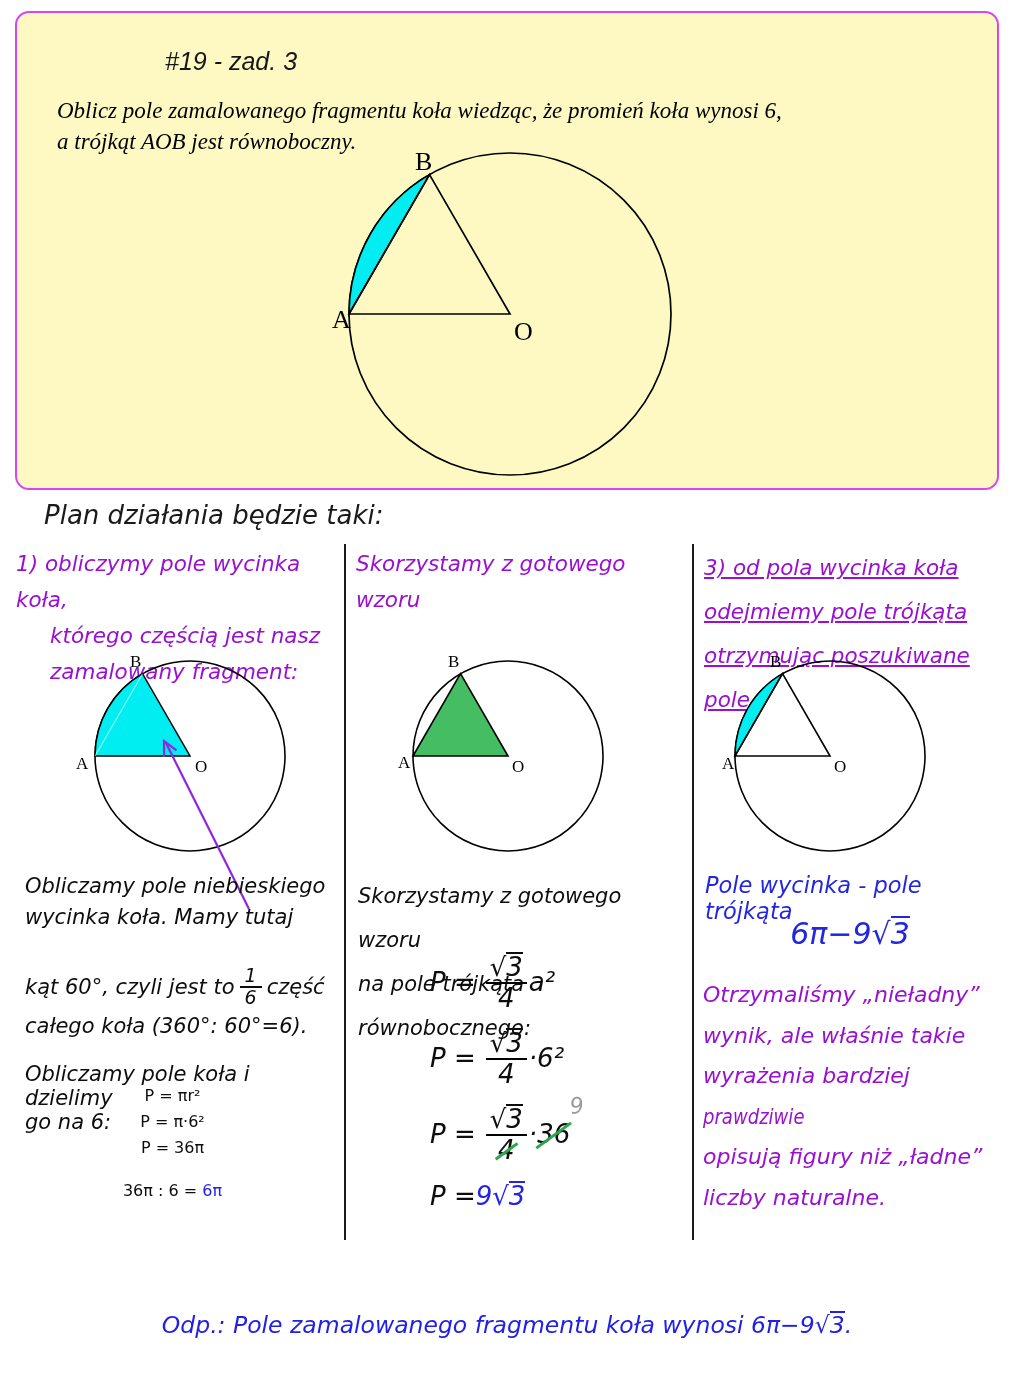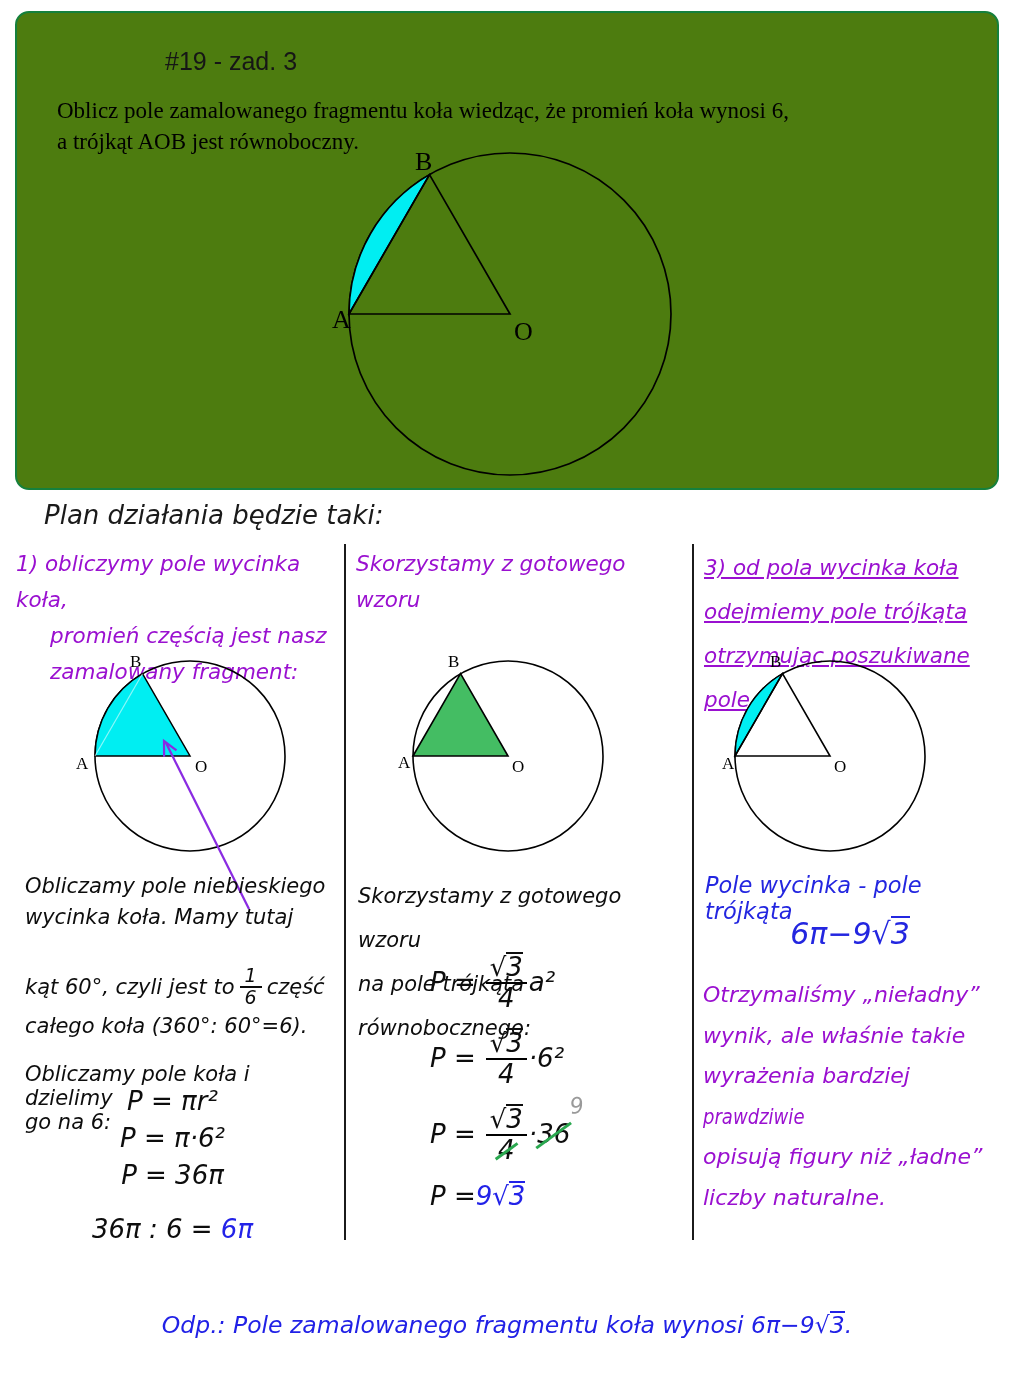--- a/index.html
+++ b/index.html
@@ -1,21 +1,21 @@
 <!DOCTYPE html>
 <html><head>
 <meta charset="utf-8">
 <style>
   html,body{margin:0;padding:0;background:#fff;}
   .page{position:relative;width:1014px;height:1376px;background:#ffffff;overflow:hidden;
         font-family:"DejaVu Sans",sans-serif;color:#111;}
 
   
   .problem-box{position:absolute;left:15px;top:11px;width:980px;height:475px;
-               border:2px solid #15803d;border-radius:14px;background:#4d7c0f;}
+               border:2px solid #d946ef;border-radius:14px;background:#fef9c3;font-style:italic;}
   .problem-title{position:absolute;left:148px;top:34px;font-family:"Liberation Sans",sans-serif;
                  font-size:25px;color:#161616;}
   .problem-statement{position:absolute;left:40px;top:82px;font-family:"Liberation Serif",serif;
                      font-size:23px;line-height:31px;color:#000;}
 
   svg text{font-family:"Liberation Serif",serif;fill:#000;}
   .main-svg{position:absolute;left:329px;top:142px;}
   .main-svg text{font-size:26px;}
   .mini-svg text{font-size:17px;}
 
@@ -46,21 +46,21 @@
   .col1-body .ln4{height:42px;padding-top:4px;}
   .col1-body .ln5{height:42px;padding-top:6px;}
   .col1-body .ln6{height:36px;padding-top:6px;}
 
   .ifrac{display:inline-flex;flex-direction:column;align-items:center;margin:0 5px;
          font-size:19px;line-height:1.05;}
   .ifrac .n{padding:0 4px;}
   .ifrac .d{border-top:2px solid currentColor;padding:0 5px;}
 
   .col1-eqs{position:absolute;left:30px;top:1086px;width:285px;text-align:center;
-            font-style:italic;font-size:26px;color:#0d0d0d;}
+            font-size:16px;color:#0d0d0d;}
   .col1-eqs .eq{margin-bottom:7px;}
   .col1-eqs .eq4{margin-top:24px;}
 
   .col2-body{position:absolute;left:358px;top:874px;width:330px;font-style:italic;
              font-size:21px;line-height:44px;color:#0d0d0d;}
 
   .col2-eqs{position:absolute;left:430px;top:952px;font-style:italic;font-size:26px;color:#0d0d0d;}
   .eqrow{display:flex;align-items:center;margin-bottom:16px;}
   .eqrow .lhs{margin-right:8px;}
   .frac{display:inline-flex;flex-direction:column;align-items:center;line-height:1.1;margin:0 2px;}
@@ -108,21 +108,21 @@
     <text x="185" y="198">O</text>
   </svg>
 
   <div class="plan-heading hand">Plan działania będzie taki:</div>
 
   <div class="divider d1"></div>
   <div class="divider d2"></div>
 
   <div class="col-header c1">
     <div>1) obliczymy pole wycinka koła,</div>
-    <div class="indent">promień częścią jest nasz</div>
+    <div class="indent">którego częścią jest nasz</div>
     <div class="indent">zamalowany fragment:</div>
   </div>
   <div class="col-header c2">
     <div>Skorzystamy z gotowego wzoru</div>
   </div>
   <div class="col-header c3">
     <div>3) od pola wycinka koła</div>
     <div>odejmiemy pole trójkąta</div>
     <div>otrzymując poszukiwane pole</div>
   </div>

